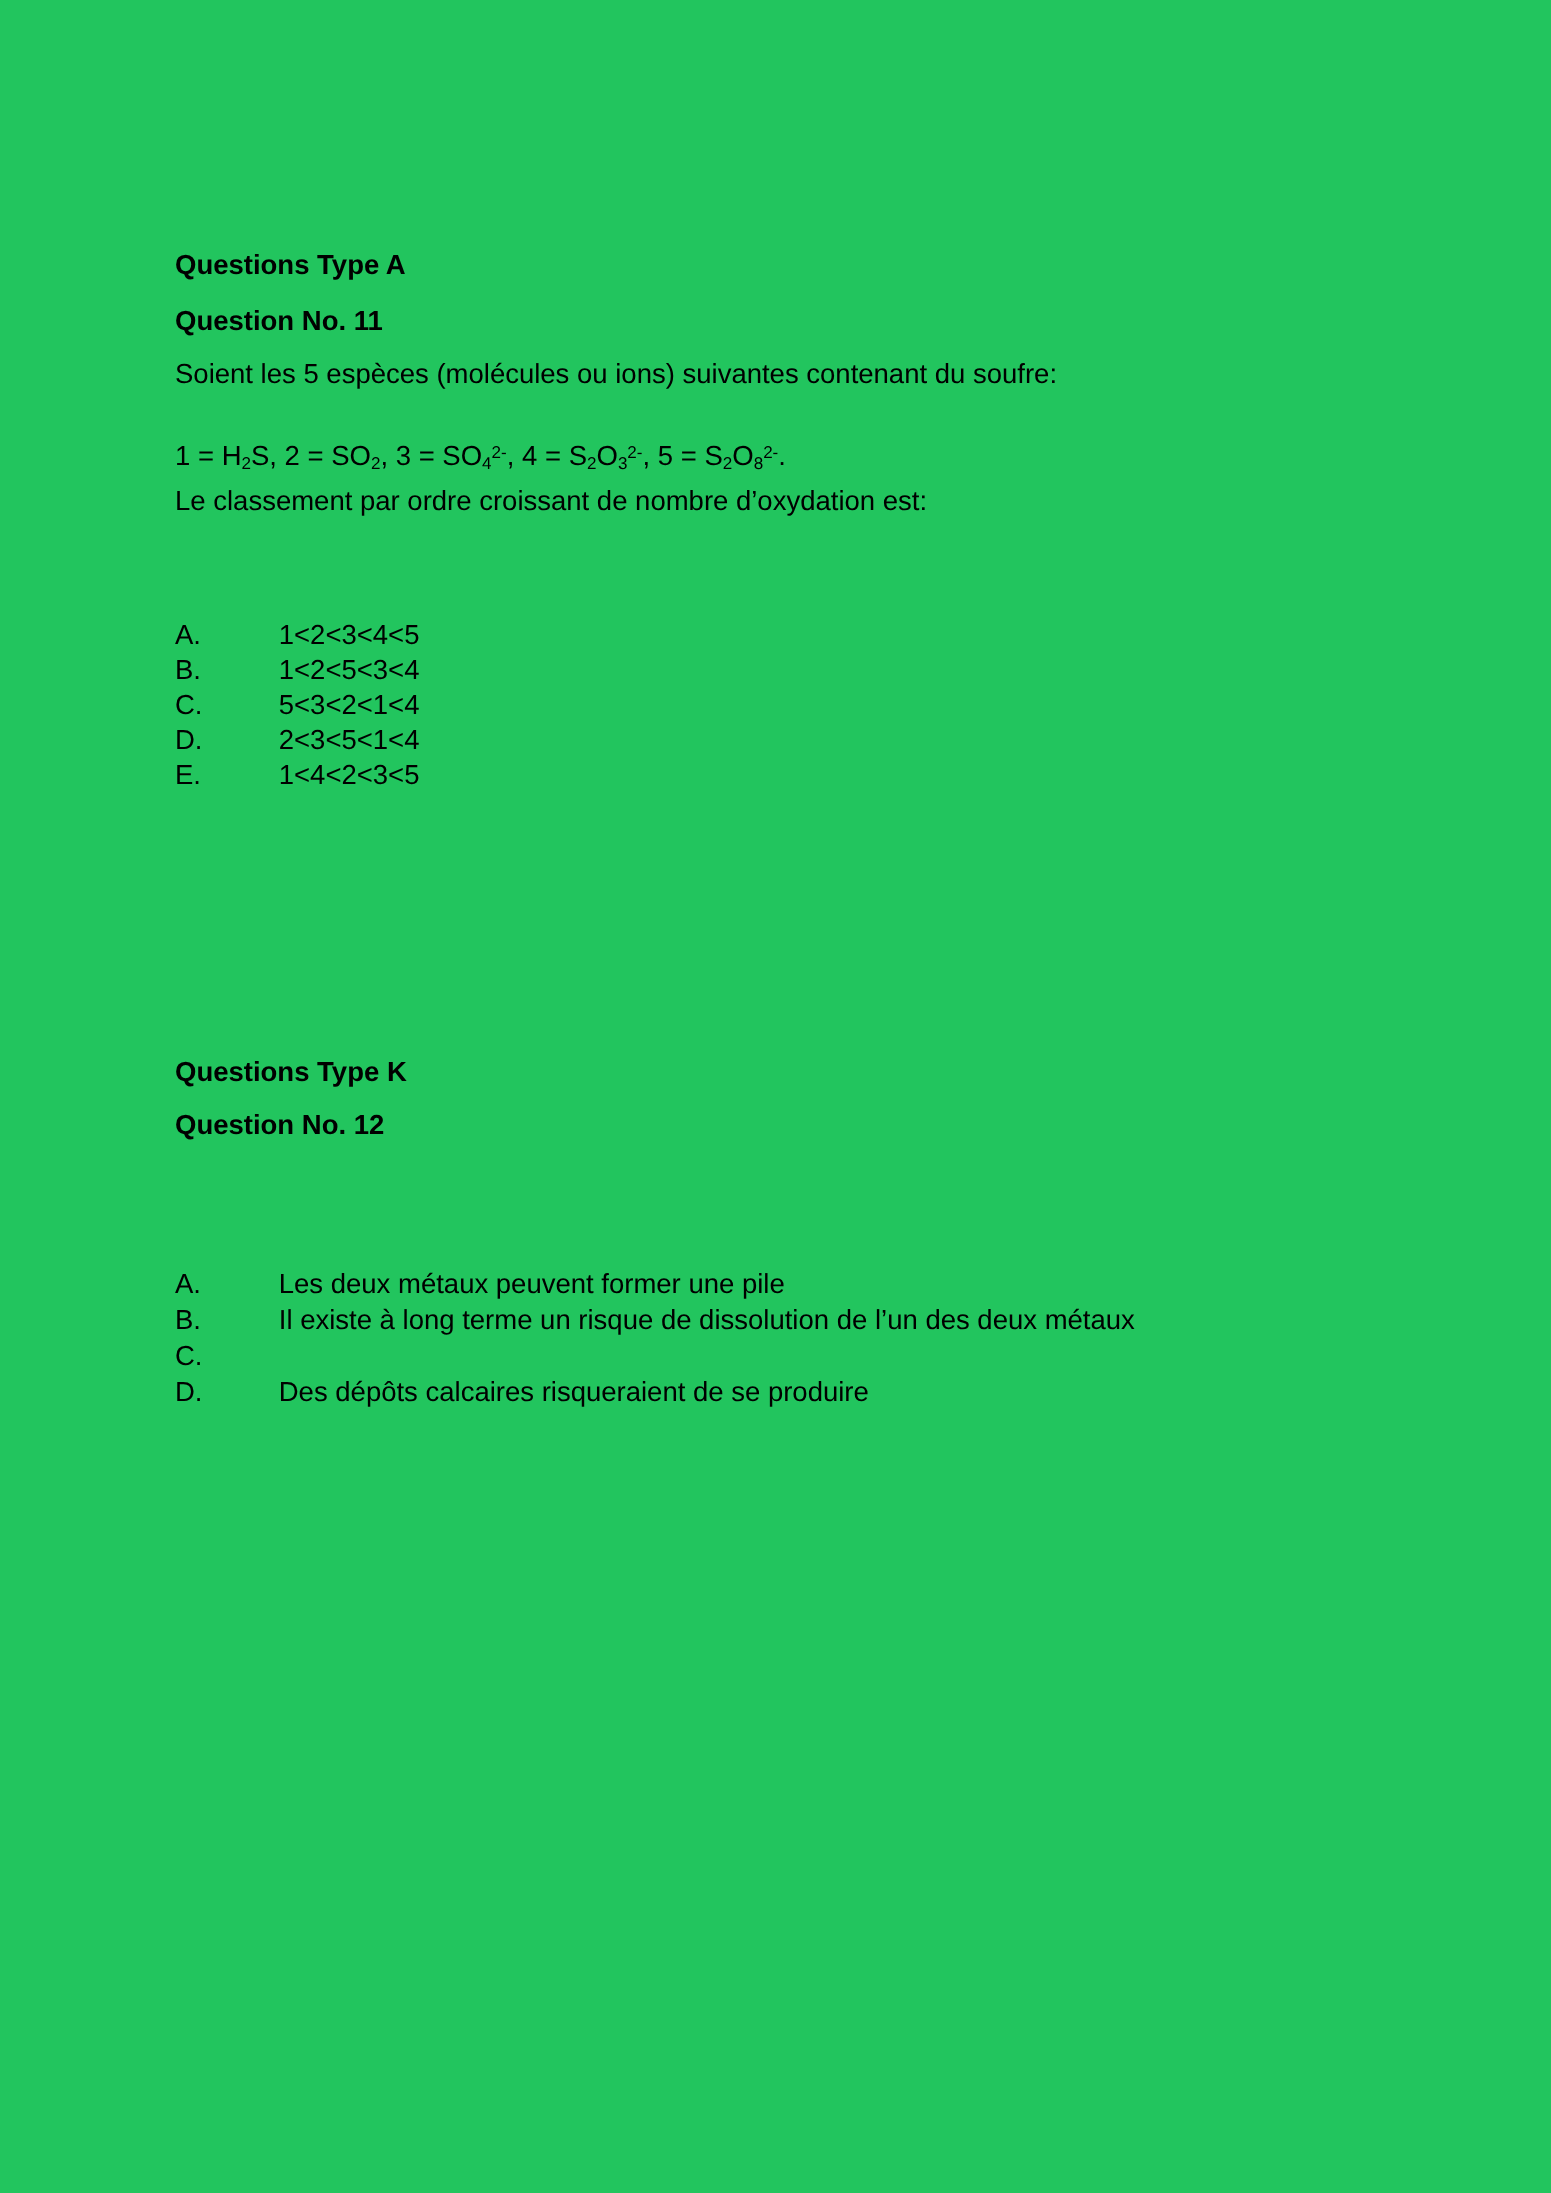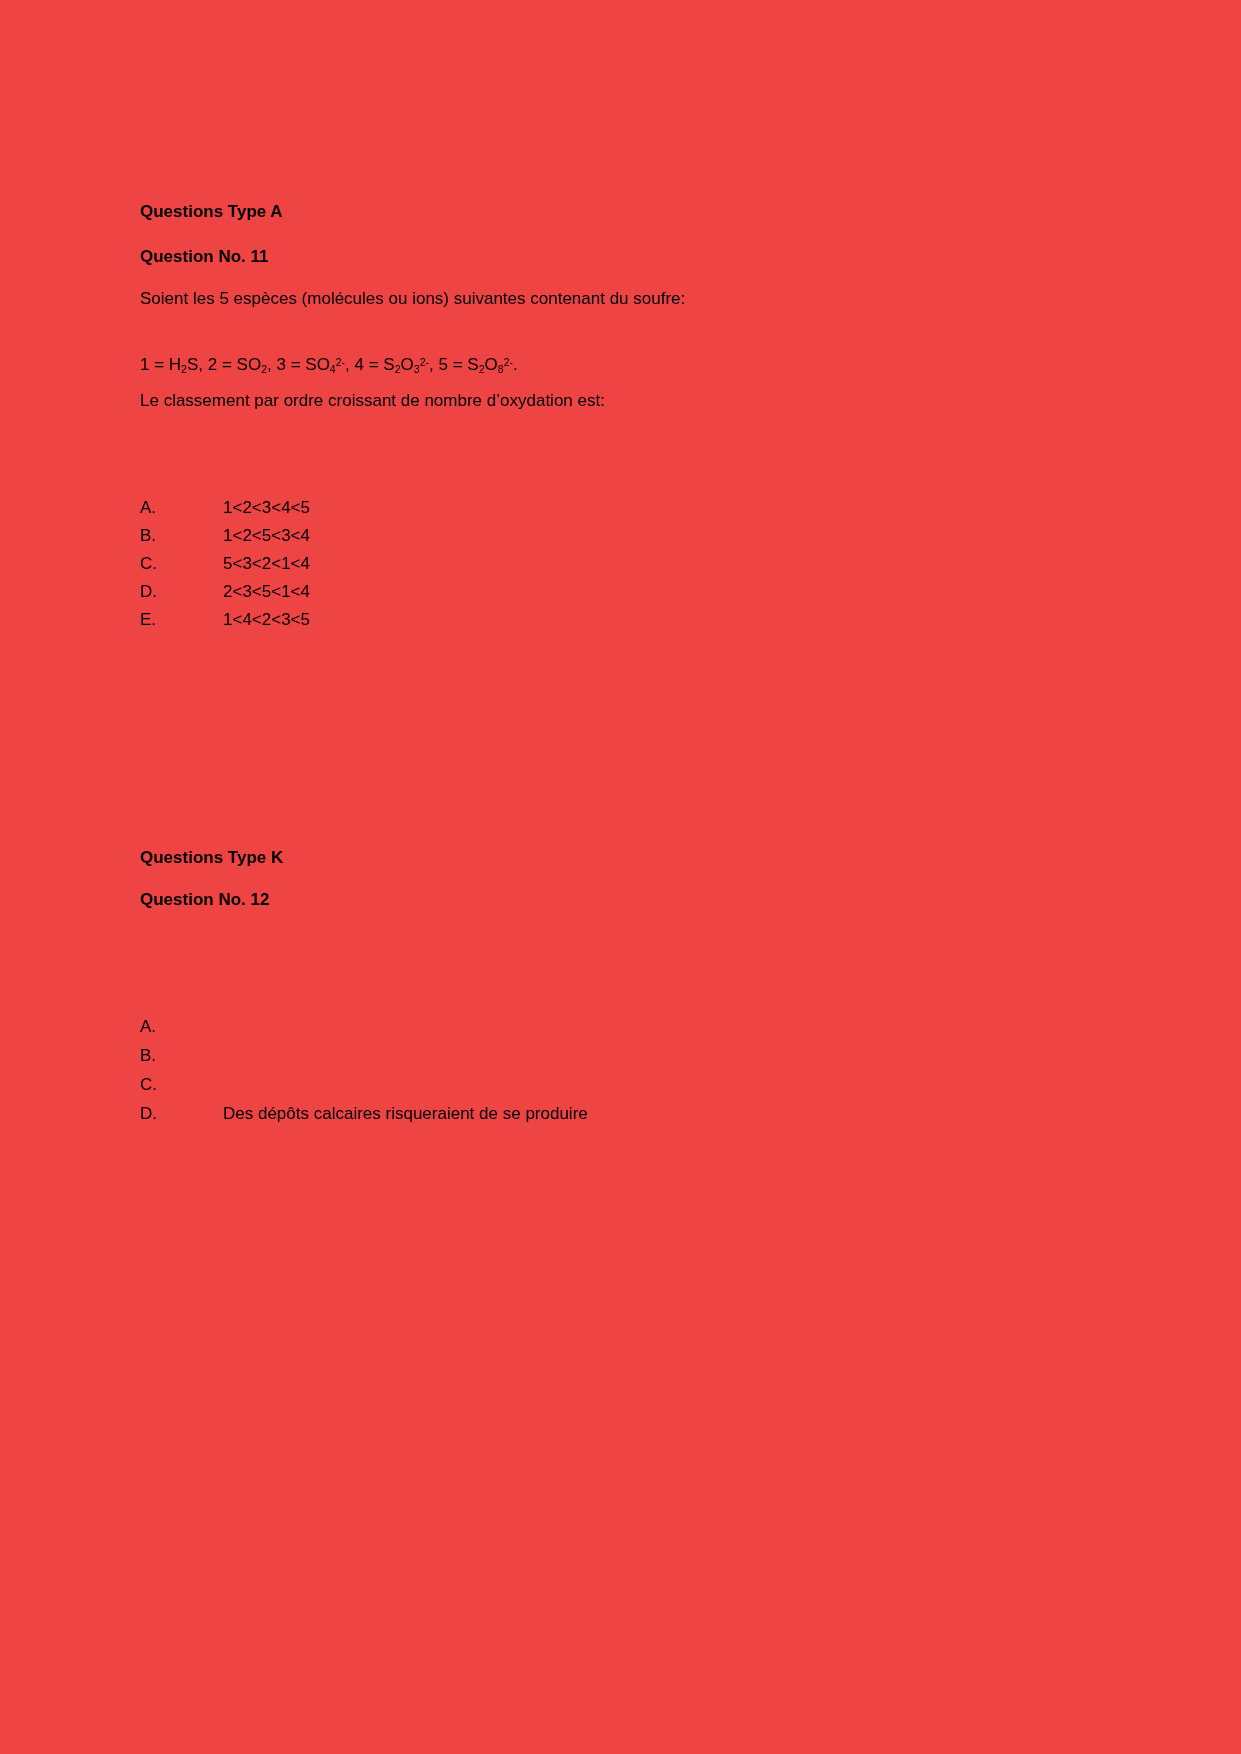--- a/index.html
+++ b/index.html
@@ -2,24 +2,24 @@
 <html><head>
 <meta charset="utf-8">
 <style>
   * { margin: 0; padding: 0; box-sizing: border-box; }
   html, body { background: #888; }
   .page {
     position: relative;
     width: 1241px;
     height: 1754px;
     margin: 0 auto;
-    background: #ef4444;
+    background: #22c55e;
     color: #000000;
     font-family: "Liberation Sans", sans-serif;
-    font-size: 17px;
+    font-size: 22px;
     line-height: 26px;
     overflow: hidden;
   }
   .abs { position: absolute; left: 140px; }
   .bold { font-weight: bold; }
   
   .qa-type      { top: 199px; }
   .qa-qheader   { top: 244px; }
   .qa-intro     { top: 286px; }
   .qa-formula   { top: 352px; white-space: nowrap; }
@@ -79,23 +79,25 @@
   </div>
 
   <div class="abs bold qk-type">Questions Type K</div>
 
   <div class="abs bold qk-qheader">Question No. 12</div>
 
 
   <div class="abs qk-options">
     <div class="opt-row">
       <span class="opt-letter">A.</span>
+      <span class="opt-text">Les deux métaux peuvent former une pile</span>
     </div>
     <div class="opt-row">
       <span class="opt-letter">B.</span>
+      <span class="opt-text">Il existe à long terme un risque de dissolution de l’un des deux métaux</span>
     </div>
     <div class="opt-row">
       <span class="opt-letter">C.</span>
     </div>
     <div class="opt-row">
       <span class="opt-letter">D.</span>
       <span class="opt-text">Des dépôts calcaires risqueraient de se produire</span>
     </div>
   </div>
 

